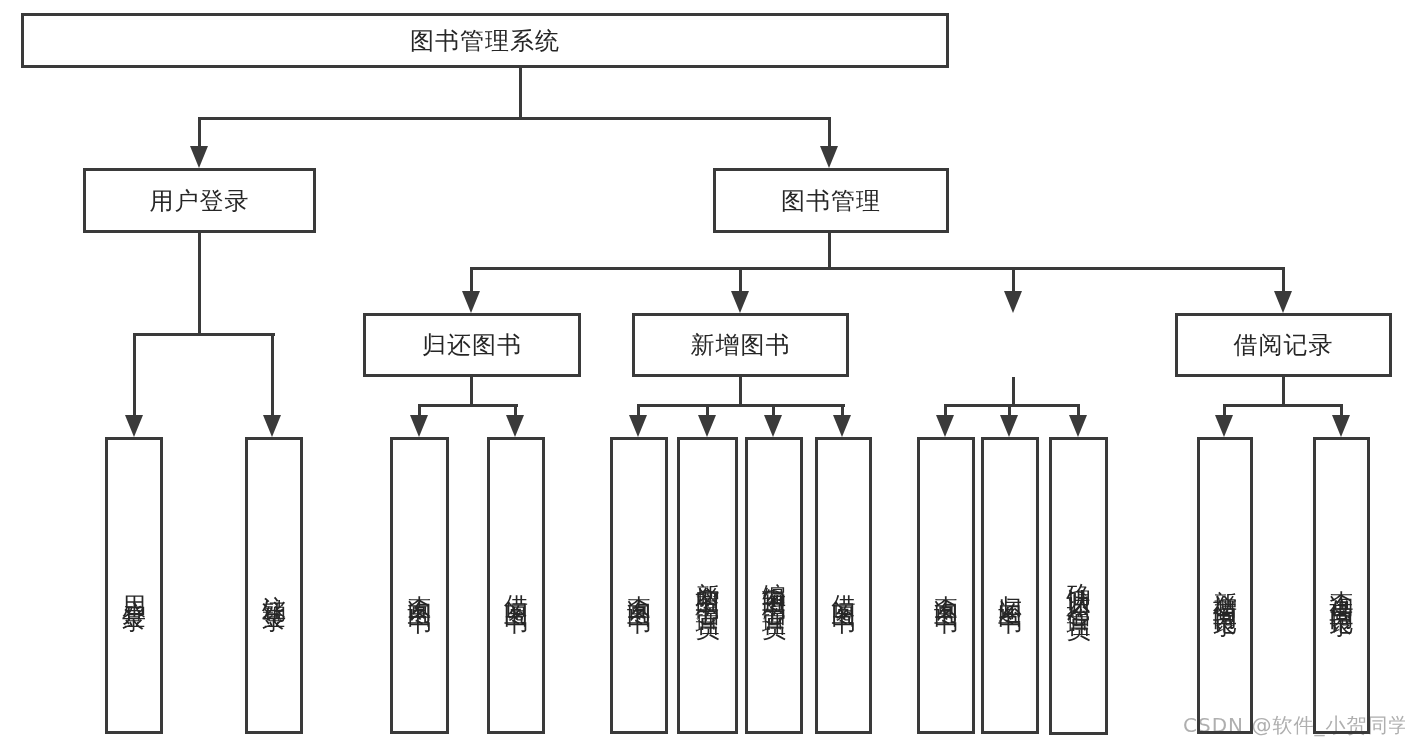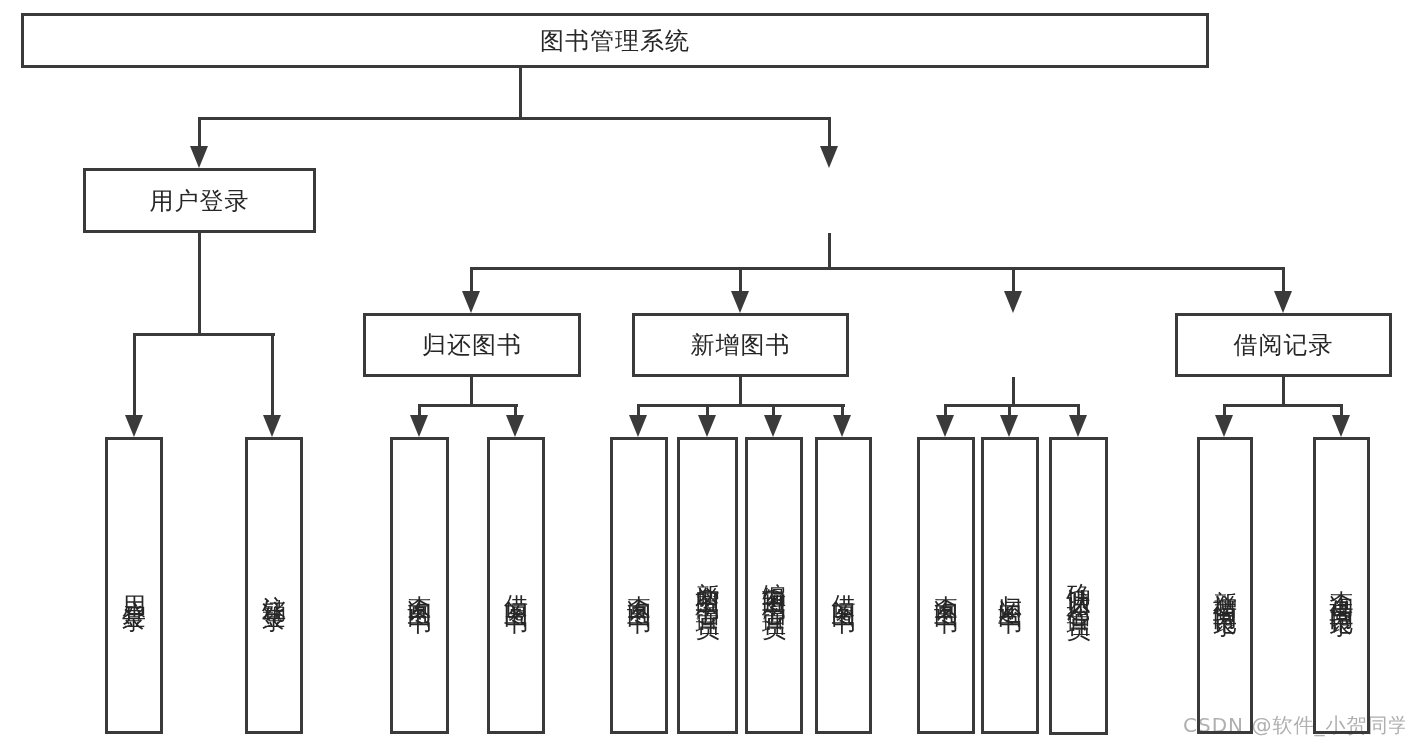--- a/index.html
+++ b/index.html
@@ -57,33 +57,36 @@
     white-space:nowrap;
     mix-blend-mode:darken;
     z-index:10;
   }
 </style>
 </head>
 <body>
 
 <div class="canvas">
 
-  <div class="hbox" style="left:21px;top:13px;width:1188px;height:55px;">
+  <div class="hbox" style="left:21px;top:13px;width:928px;height:55px;">
     <span>图书管理系统</span>
   </div>
 
   <div class="ln" style="left:519px;top:68px;width:3px;height:50px;"></div>
   <div class="ln" style="left:198px;top:117px;width:633px;height:3px;"></div>
   <div class="ln" style="left:198px;top:117px;width:3px;height:34px;"></div>
   <div class="arrow" style="left:190px;top:146px;"></div>
   <div class="ln" style="left:828px;top:117px;width:3px;height:34px;"></div>
   <div class="arrow" style="left:820px;top:146px;"></div>
 
   <div class="hbox" style="left:83px;top:168px;width:233px;height:65px;">
     <span>用户登录</span>
+  </div>
+  <div class="hbox" style="left:713px;top:168px;width:236px;height:65px;">
+    <span>图书管理</span>
   </div>
 
   <div class="ln" style="left:198px;top:233px;width:3px;height:102px;"></div>
   <div class="ln" style="left:133px;top:333px;width:142px;height:3px;"></div>
   <div class="ln" style="left:133px;top:333px;width:3px;height:84px;"></div>
   <div class="arrow" style="left:125px;top:415px;"></div>
   <div class="ln" style="left:271px;top:333px;width:3px;height:84px;"></div>
   <div class="arrow" style="left:263px;top:415px;"></div>
 
   <div class="ln" style="left:828px;top:233px;width:3px;height:36px;"></div>

